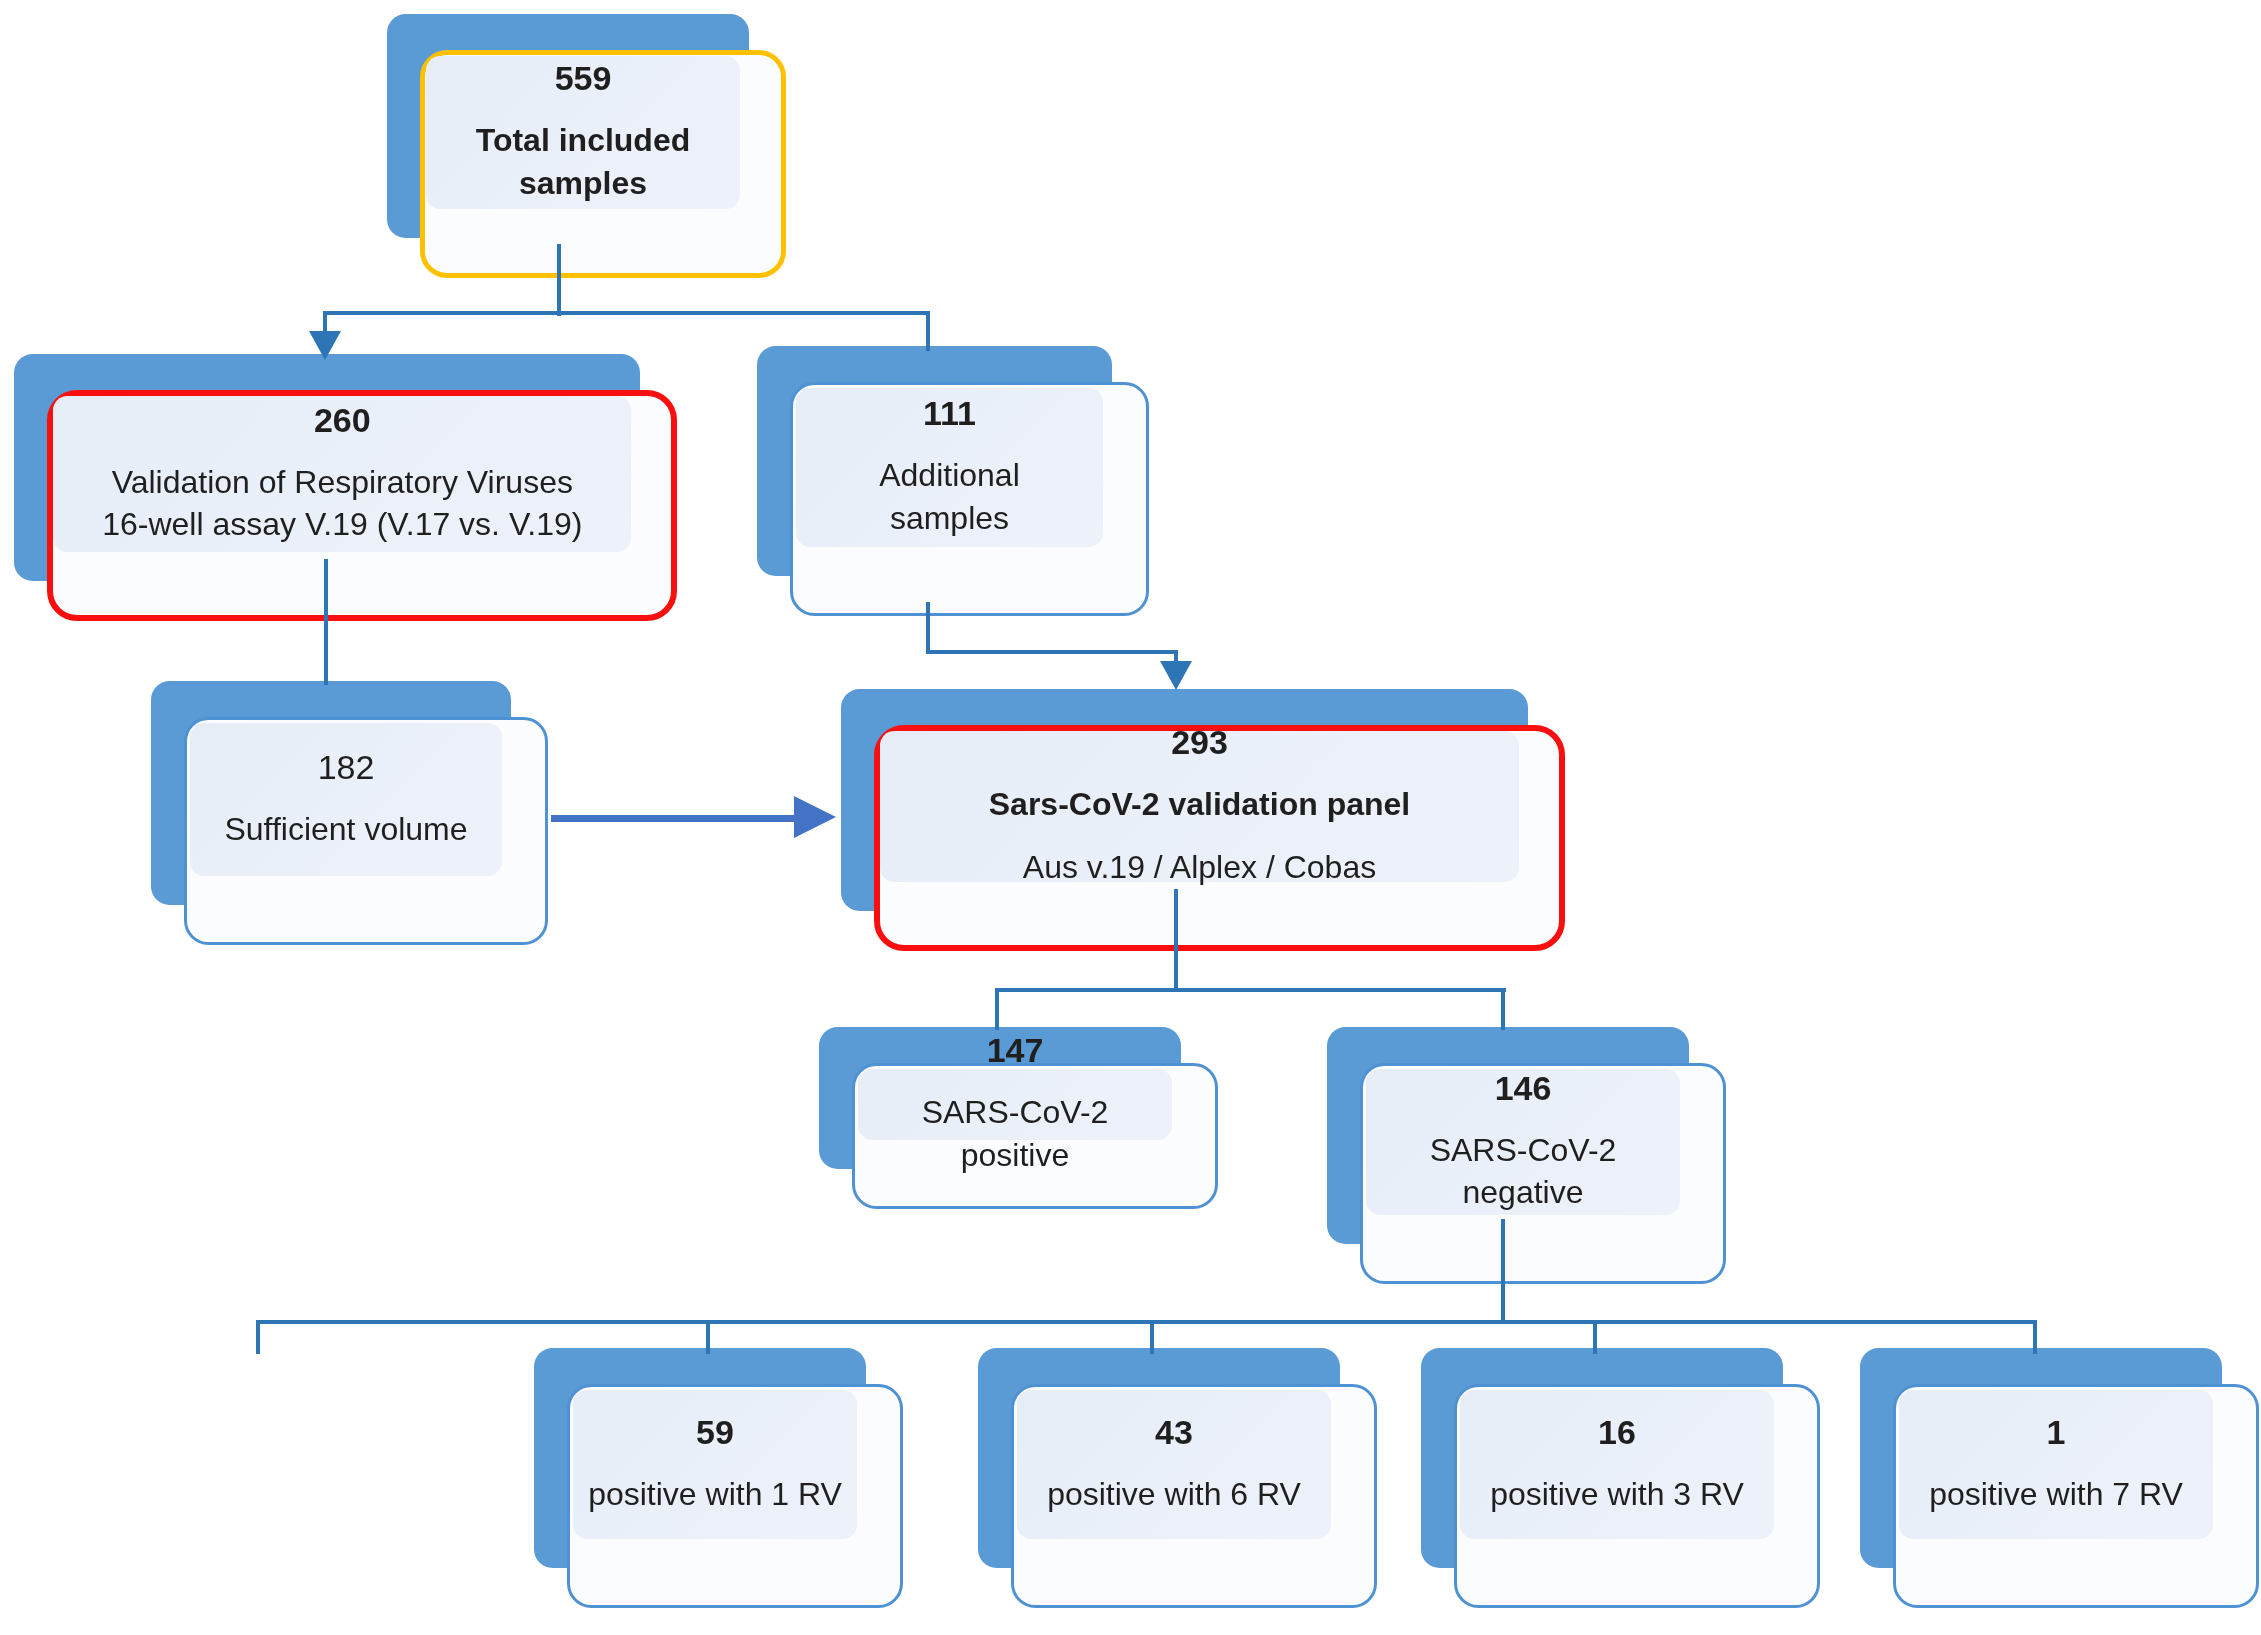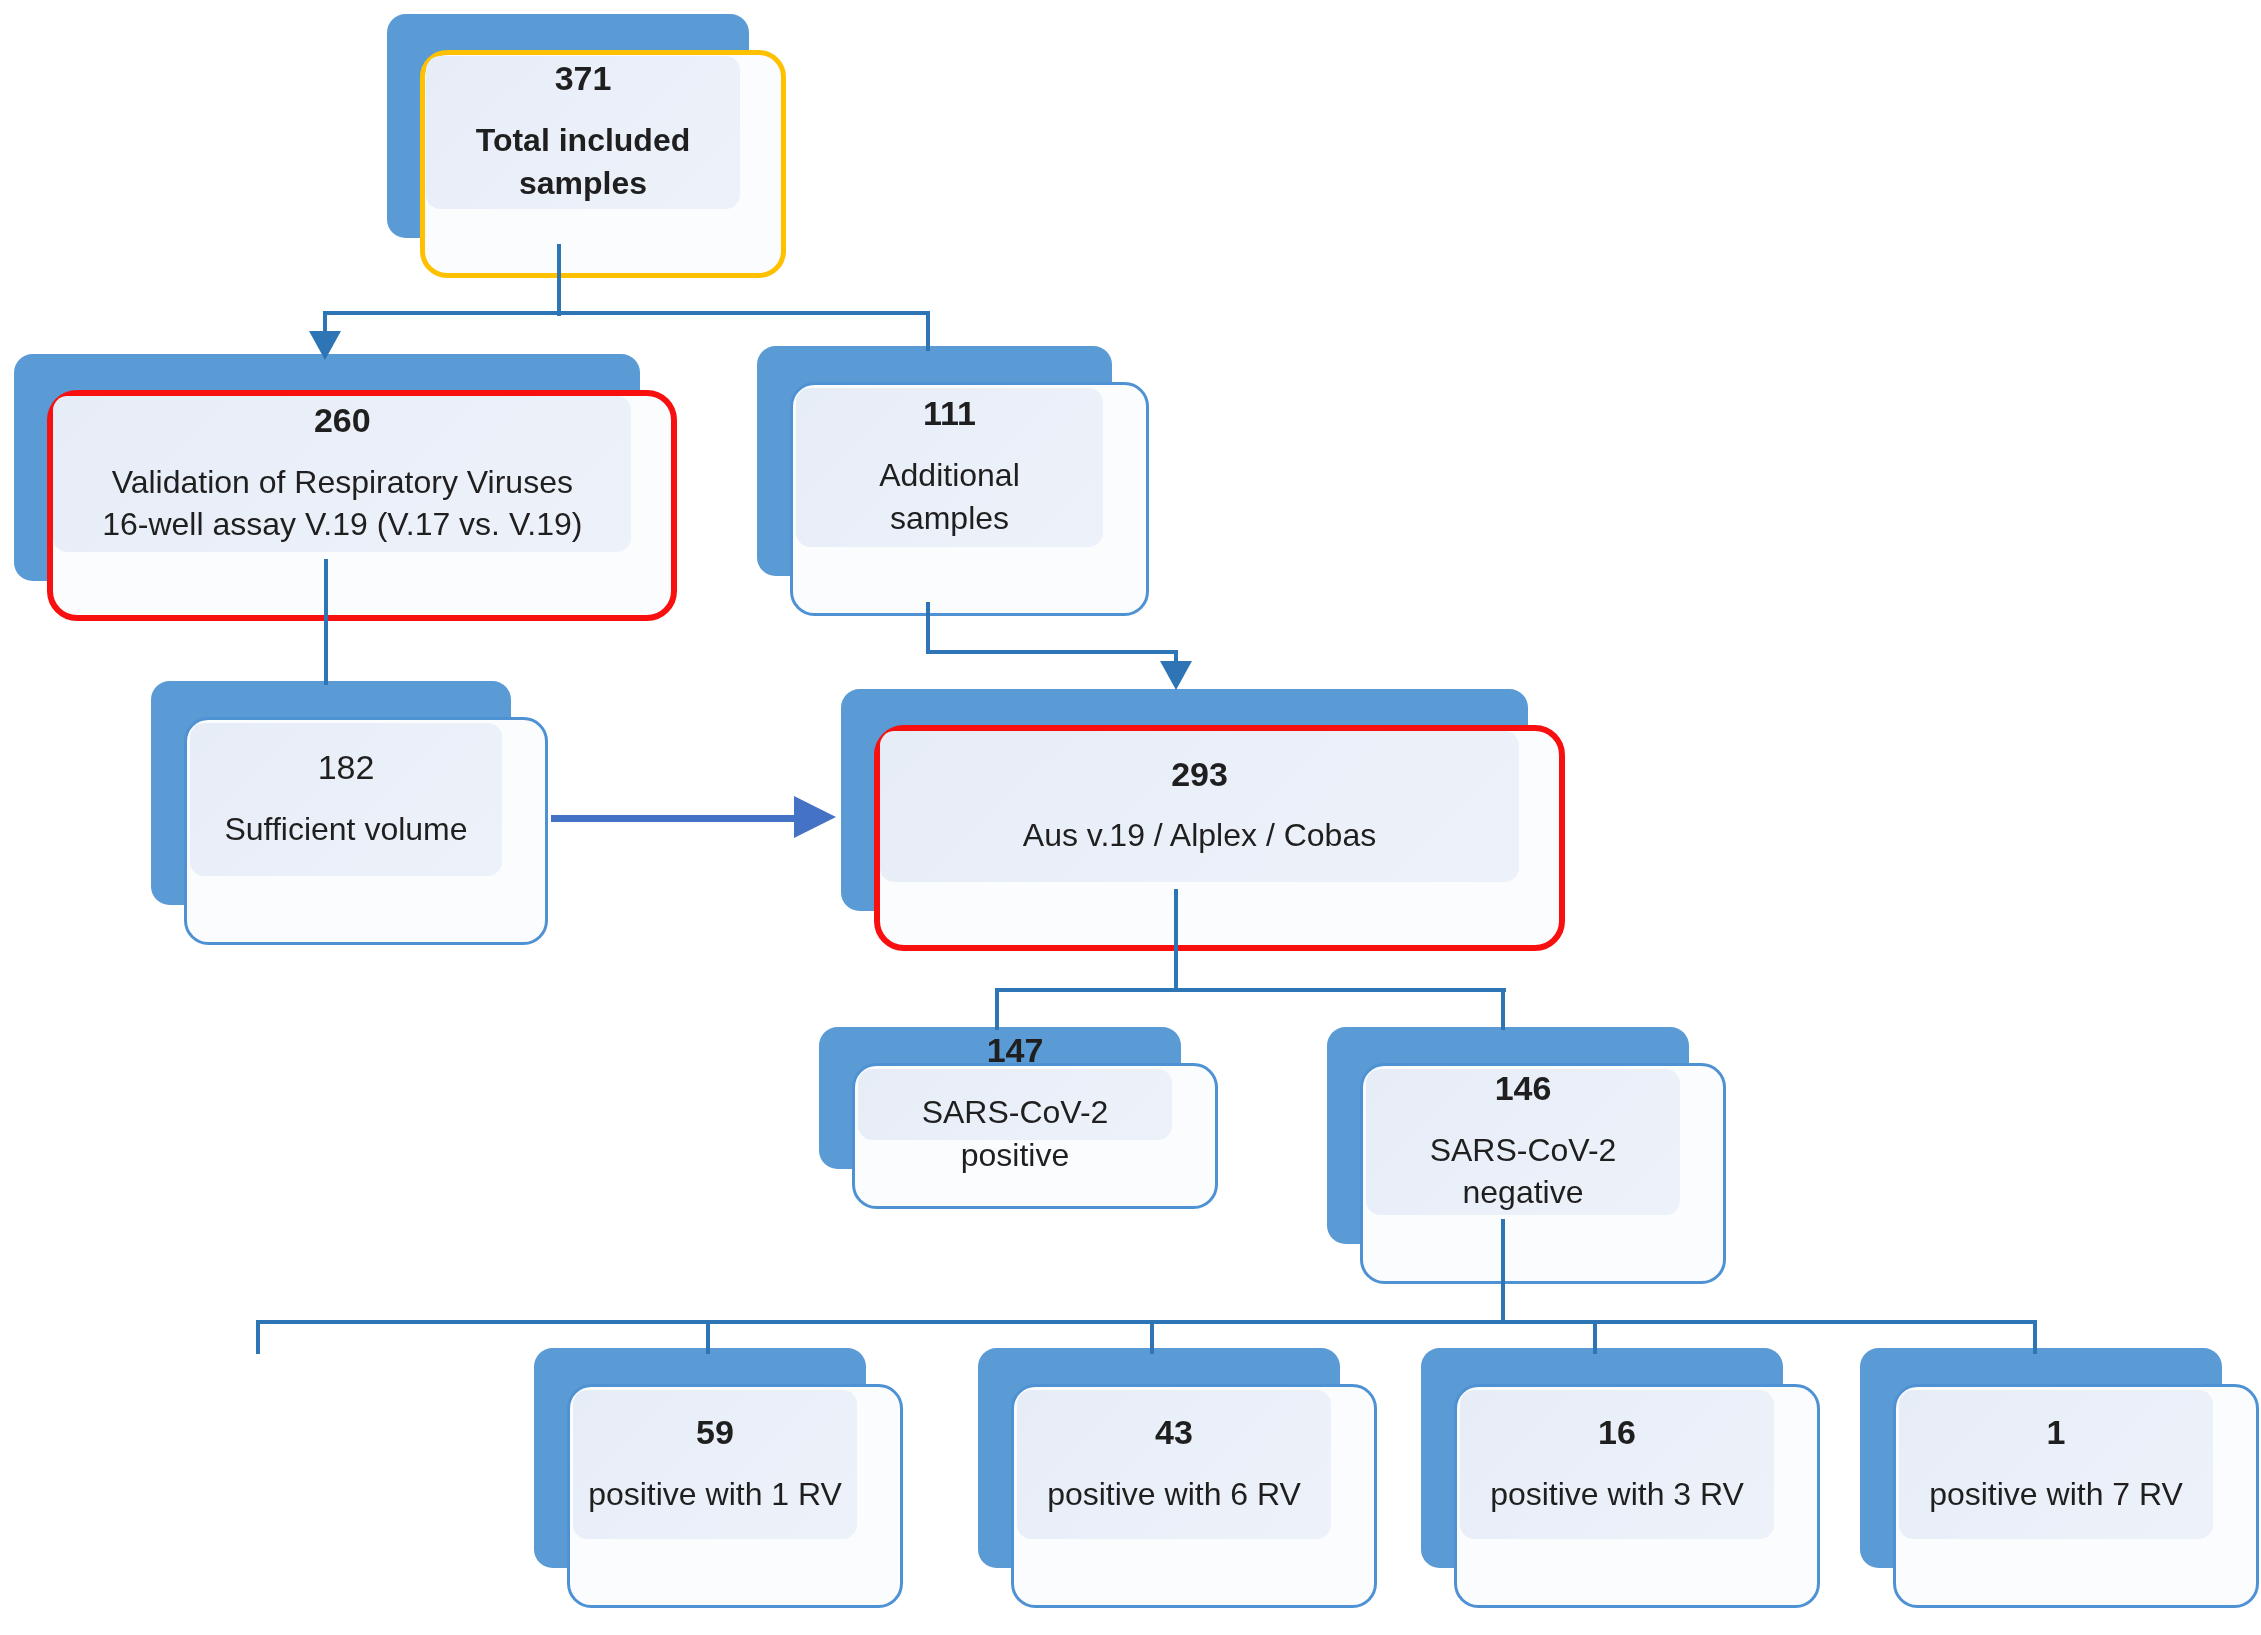--- a/index.html
+++ b/index.html
@@ -61,21 +61,21 @@
 </style>
 </head>
 <body>
 
 <div id="canvas">
 
   <div class="node yellow" id="n-total">
     <div class="back"></div>
     <div class="front"></div>
     <div class="panel">
-      <div class="num">371</div>
+      <div class="num">559</div>
       <div class="label bold">Total included
 samples</div>
     </div>
   </div>
 
   <div class="node red" id="n-validation">
     <div class="back"></div>
     <div class="front"></div>
     <div class="panel">
       <div class="num">260</div>
@@ -101,20 +101,21 @@
       <div class="num regular">182</div>
       <div class="label">Sufficient volume</div>
     </div>
   </div>
 
   <div class="node red" id="n-panel">
     <div class="back"></div>
     <div class="front"></div>
     <div class="panel">
       <div class="num">293</div>
+      <div class="label bold">Sars-CoV-2 validation panel</div>
       <div class="sub">Aus v.19 / Alplex / Cobas</div>
     </div>
   </div>
 
   <div class="node" id="n-positive">
     <div class="back"></div>
     <div class="front"></div>
     <div class="panel">
       <div class="num">147</div>
       <div class="label">SARS-CoV-2

